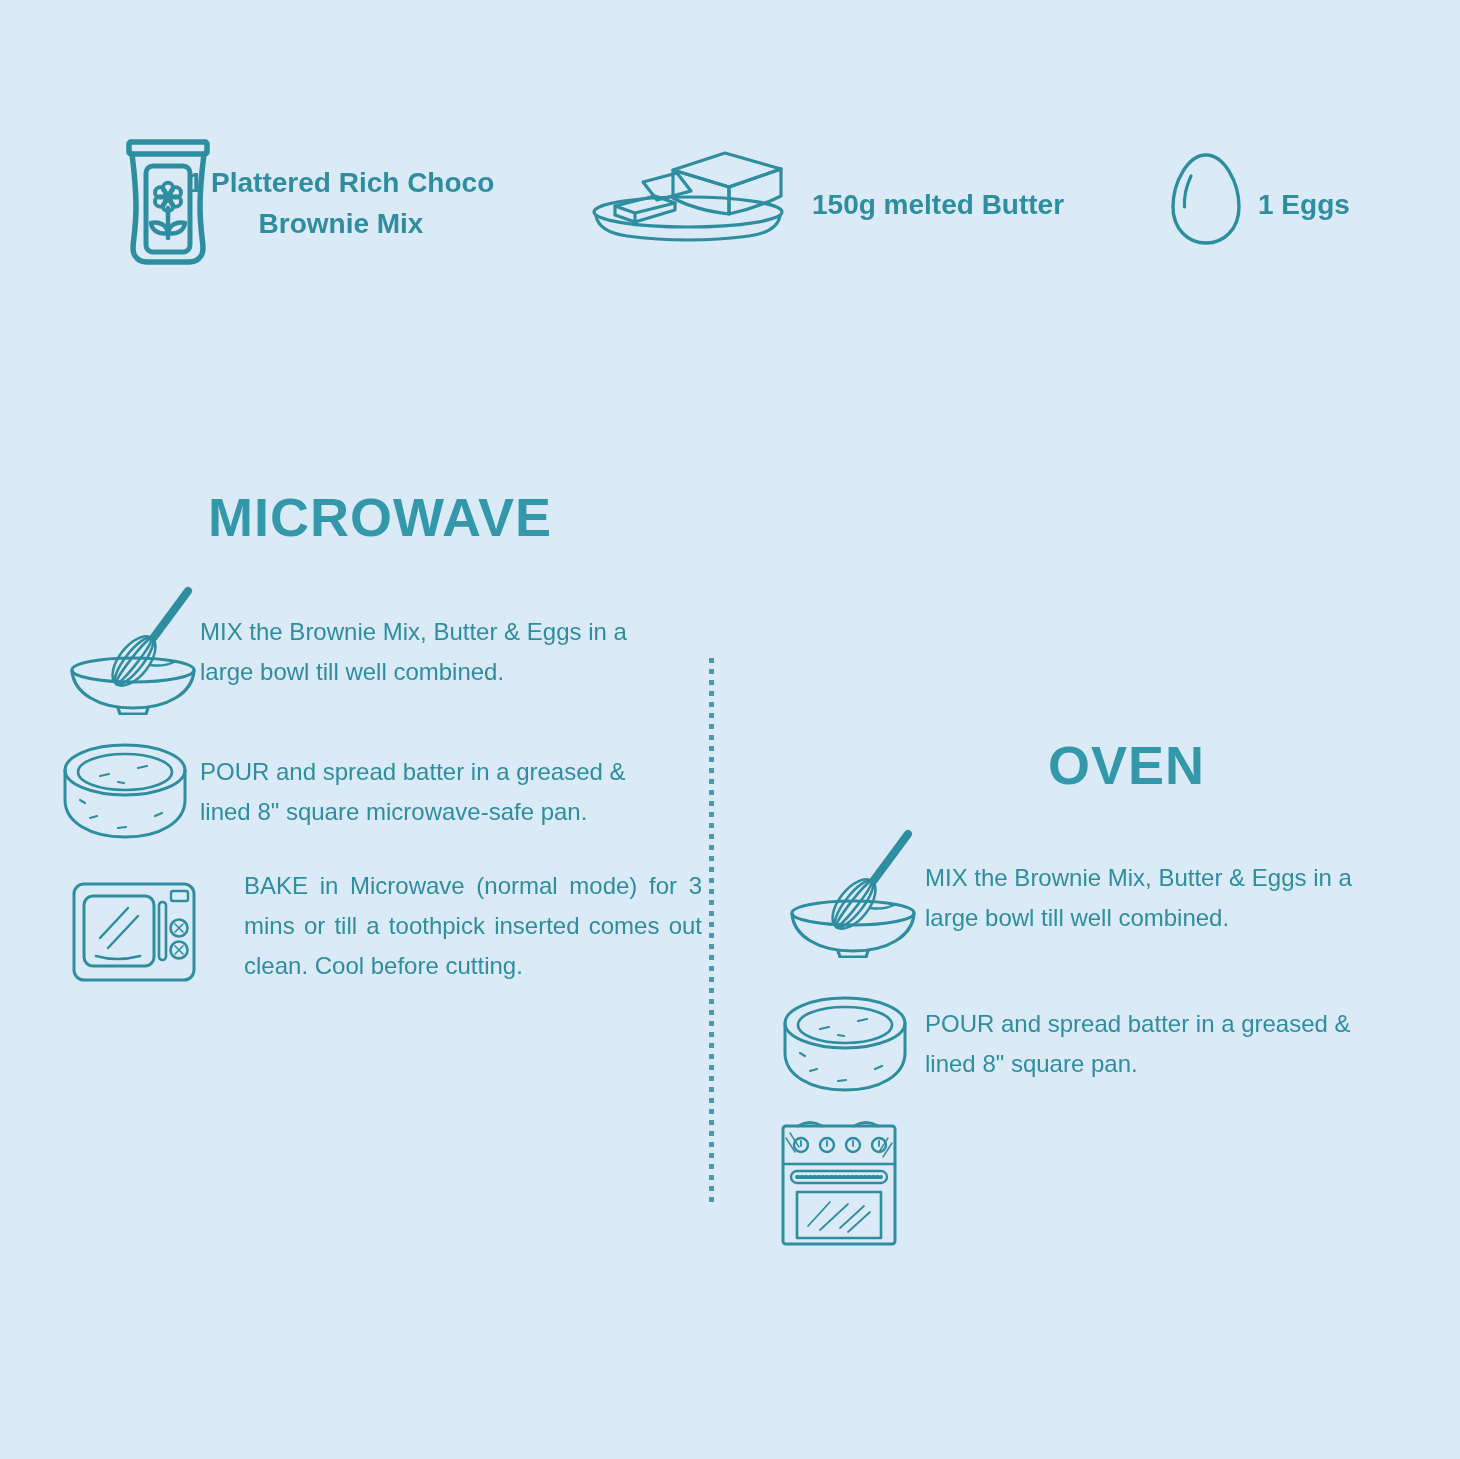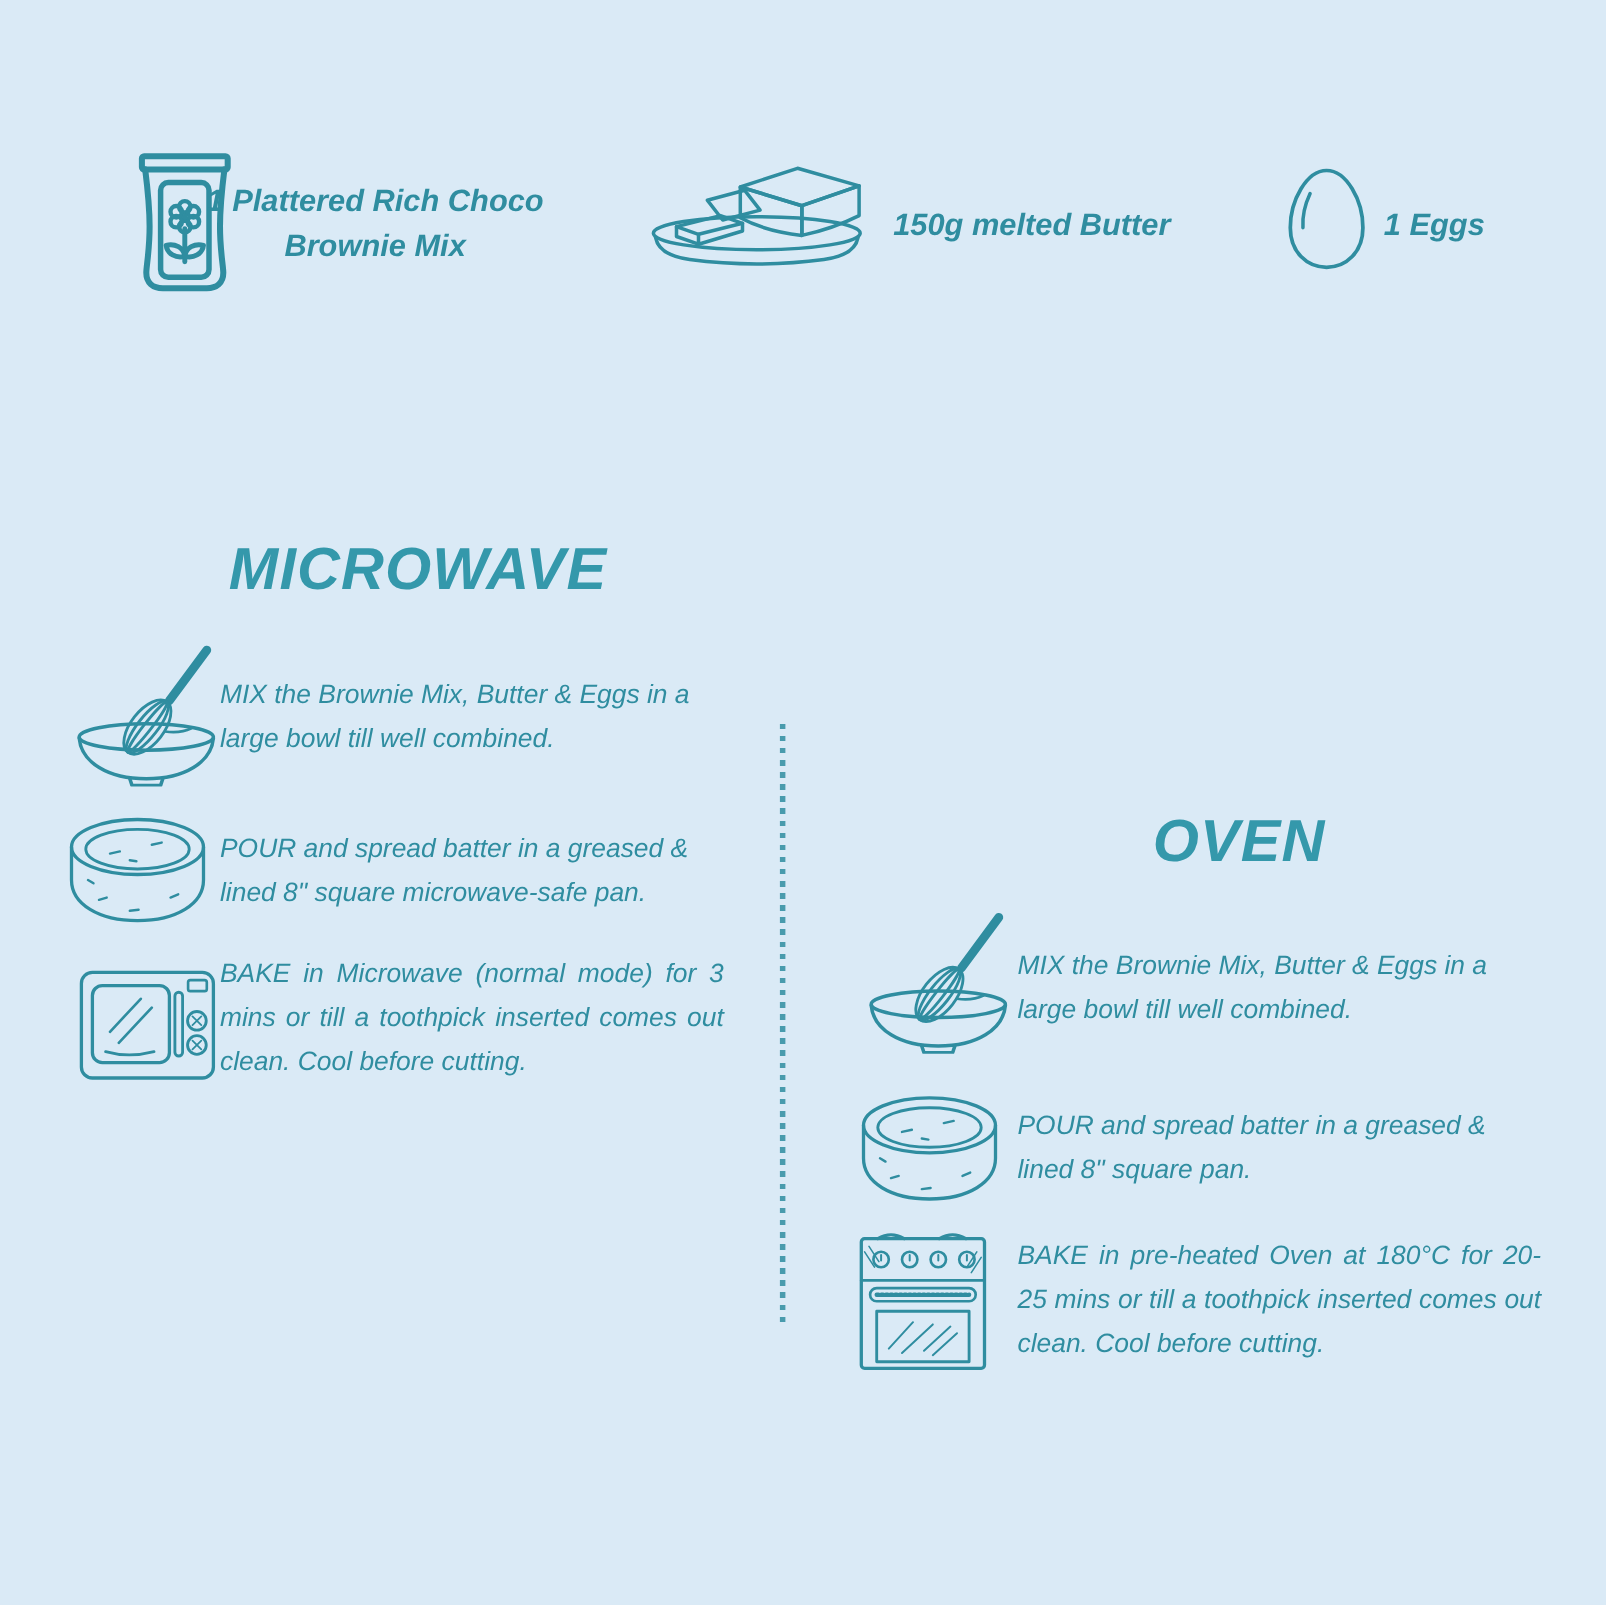--- a/index.html
+++ b/index.html
@@ -8,34 +8,33 @@
     --heading:#3498ab;
   }
   html,body{margin:0;padding:0;background:#fff;}
   .canvas{
     position:relative;
     width:1460px;height:1459px;
     background:var(--bg);
     font-family:"Liberation Sans", sans-serif;
     color:var(--ink);
     overflow:hidden;
-    font-style:italic;
   }
   .abs{position:absolute;}
   .ing-label{font-size:28px;line-height:41px;font-weight:600;text-align:right;}
   .center{text-align:center;}
   .pre{white-space:pre-line;}
   .section-title{
     font-size:54px;font-weight:800;letter-spacing:1px;
     color:var(--heading);
   }
   .step-text{
     font-size:24px;line-height:40px;font-weight:500;
   }
-  .justify{text-align:justify;}
+  .justify{text-align:justify;margin-left:44px;}
   svg.icon{display:block;}
   svg.icon *{stroke:var(--ink);fill:none;stroke-linecap:round;stroke-linejoin:round;}
   svg.icon .fill{fill:var(--ink);stroke:none;}
   .divider{
     width:5px;
     background:repeating-linear-gradient(to bottom, var(--ink) 0 5px, transparent 5px 11px);
     opacity:.85;
   }
 </style>
 </head>
@@ -170,15 +169,14 @@
       <circle cx="75" cy="29" r="7" stroke-width="2.4"></circle>
       <circle cx="101" cy="29" r="7" stroke-width="2.4"></circle>
       <path d="M23 25 v5 M49 25 v5 M75 25 v5 M101 25 v5" stroke-width="1.8"></path>
       <path d="M8 22 l9 14 M12 17 l9 14 M101 36 l9 -14 M105 41 l9 -14" stroke-width="1.4"></path>
       <rect x="13" y="55" width="96" height="12" rx="6" stroke-width="2.4"></rect>
       <line x1="19" y1="61" x2="103" y2="61" stroke-width="4" stroke-dasharray="1.6 2.6"></line>
       <rect x="19" y="76" width="84" height="46" stroke-width="2.6"></rect>
       <path d="M30 110 L52 86 M42 114 L70 88 M62 112 L86 90 M70 116 L92 96" stroke-width="1.8"></path>
     </svg>
   </div>
-  <div class="abs step-text justify" style="left:925px;top:1122px;width:476px;">BAKE in pre-heated Oven at 180°C for 20-25 mins or till a toothpick inserted comes out clean. Cool before cutting.</div>
 
 </div>
 
 </body></html>

